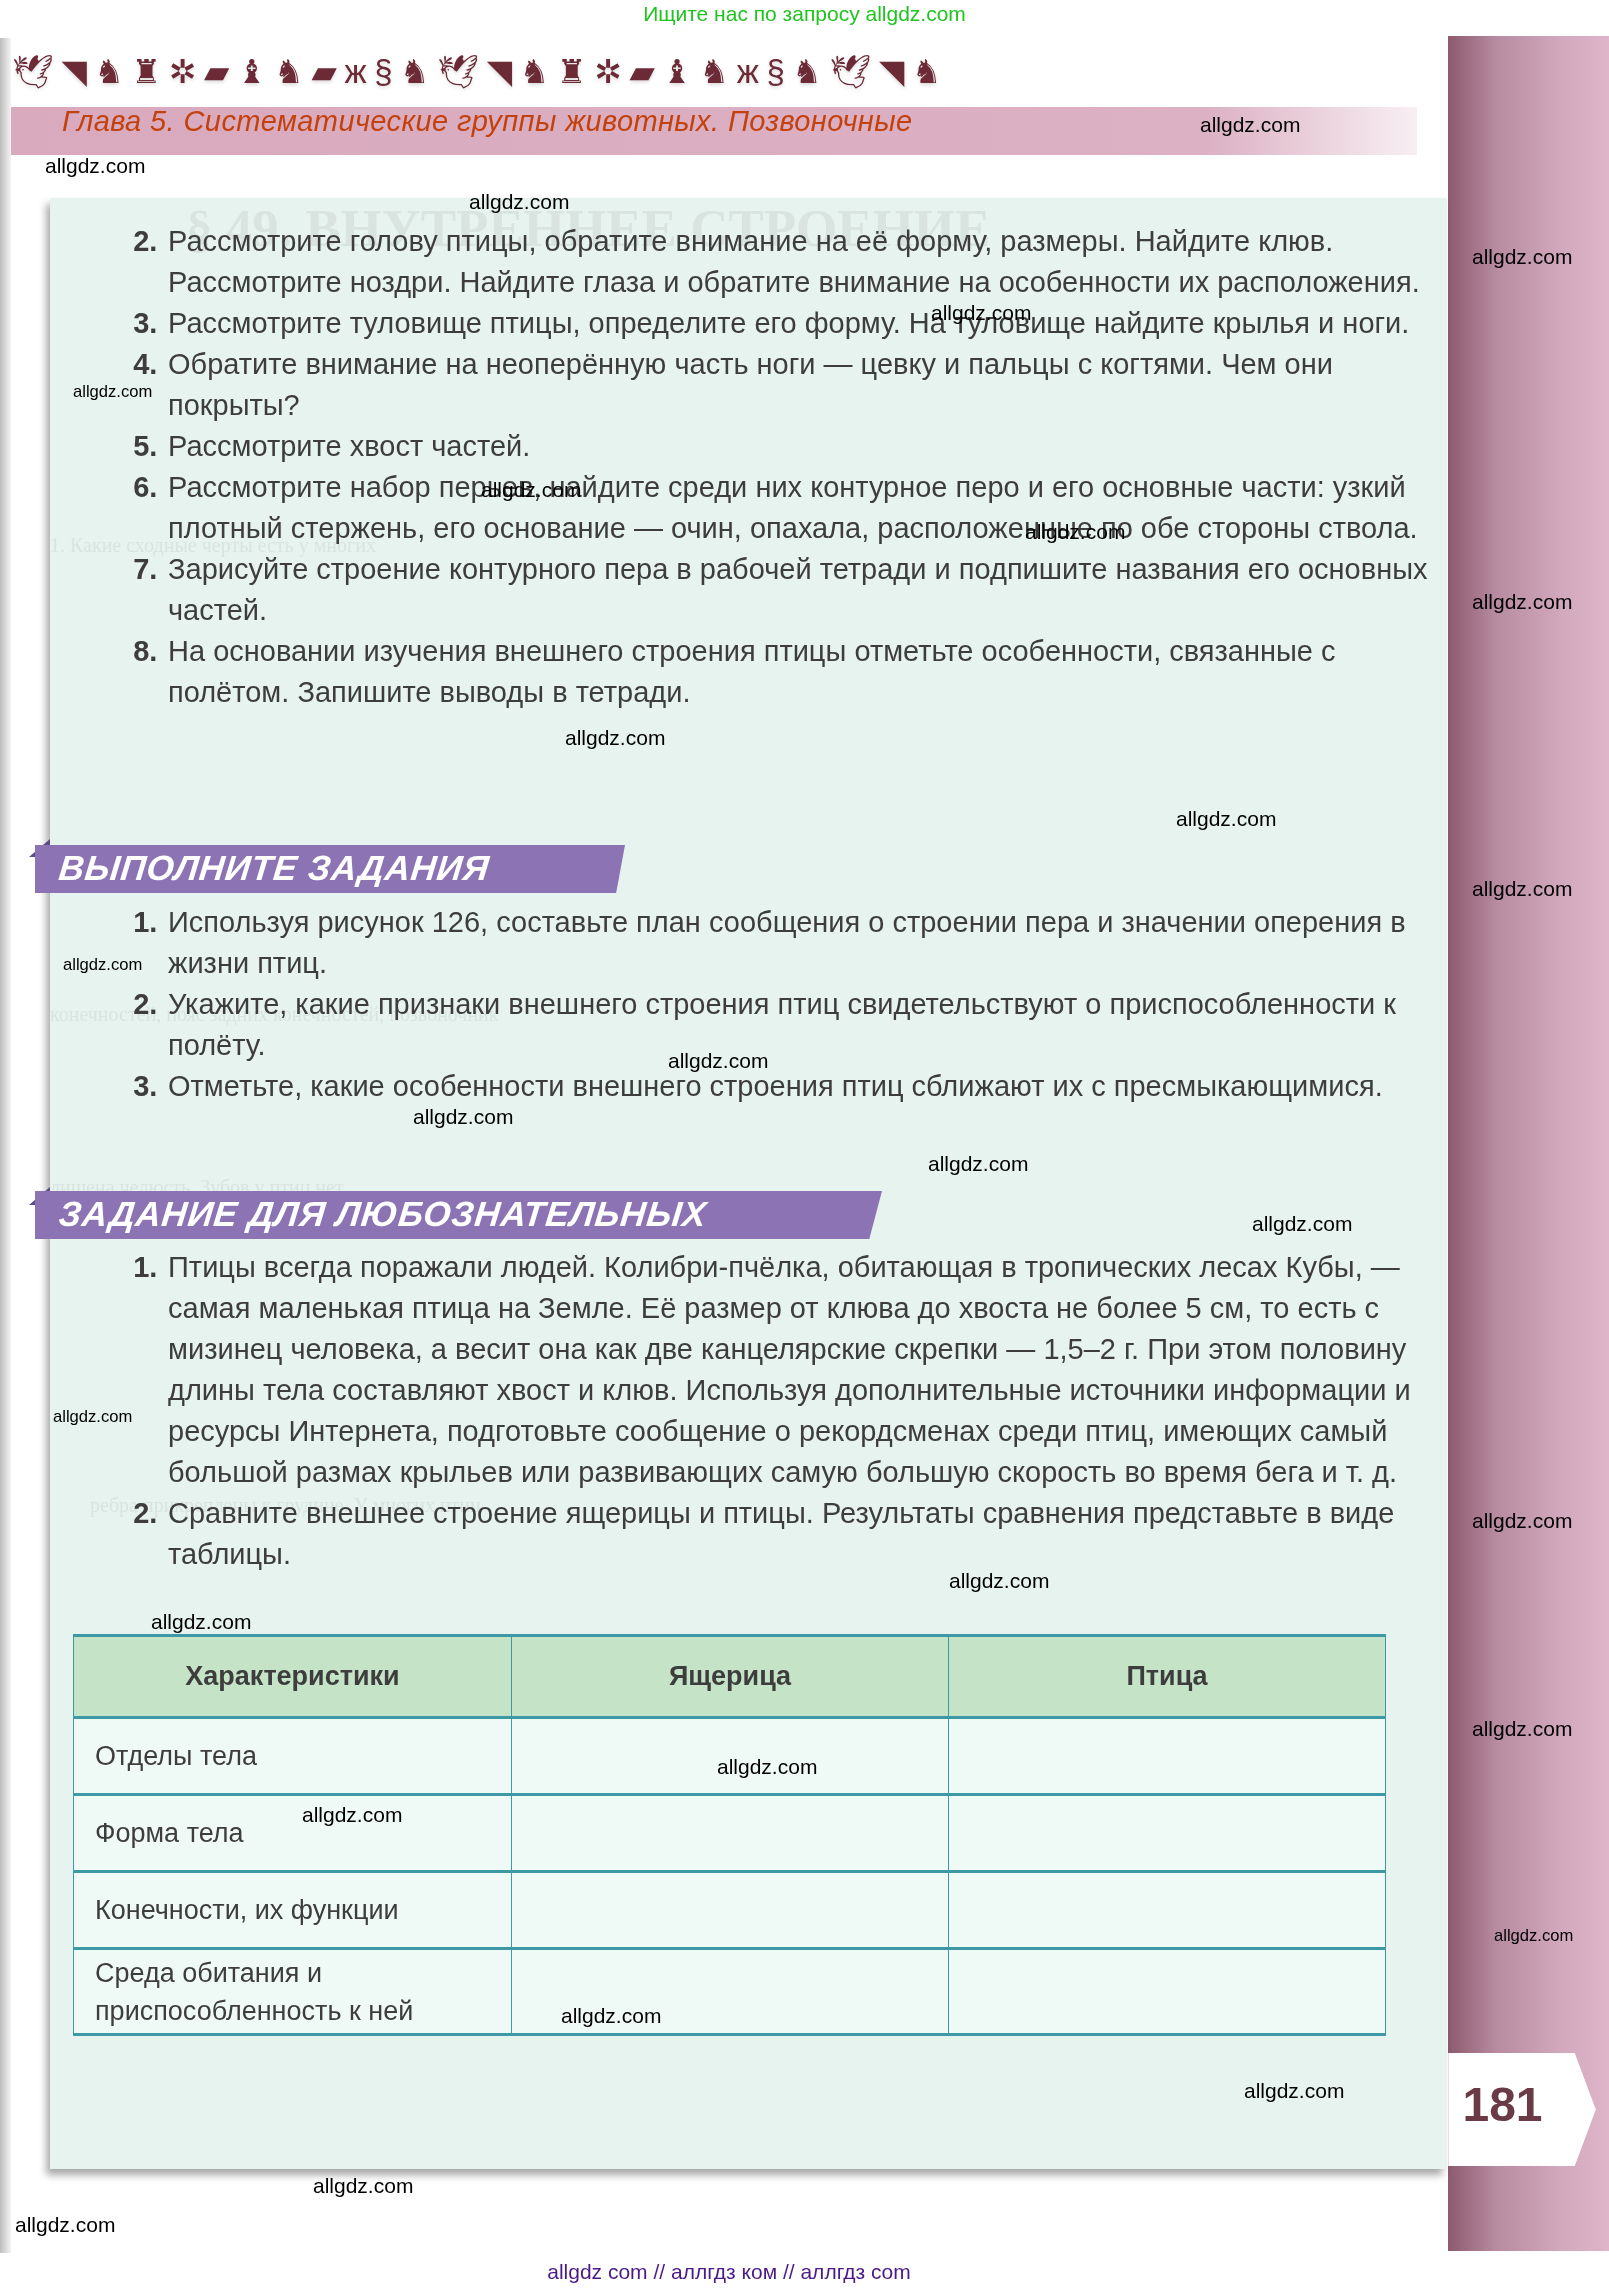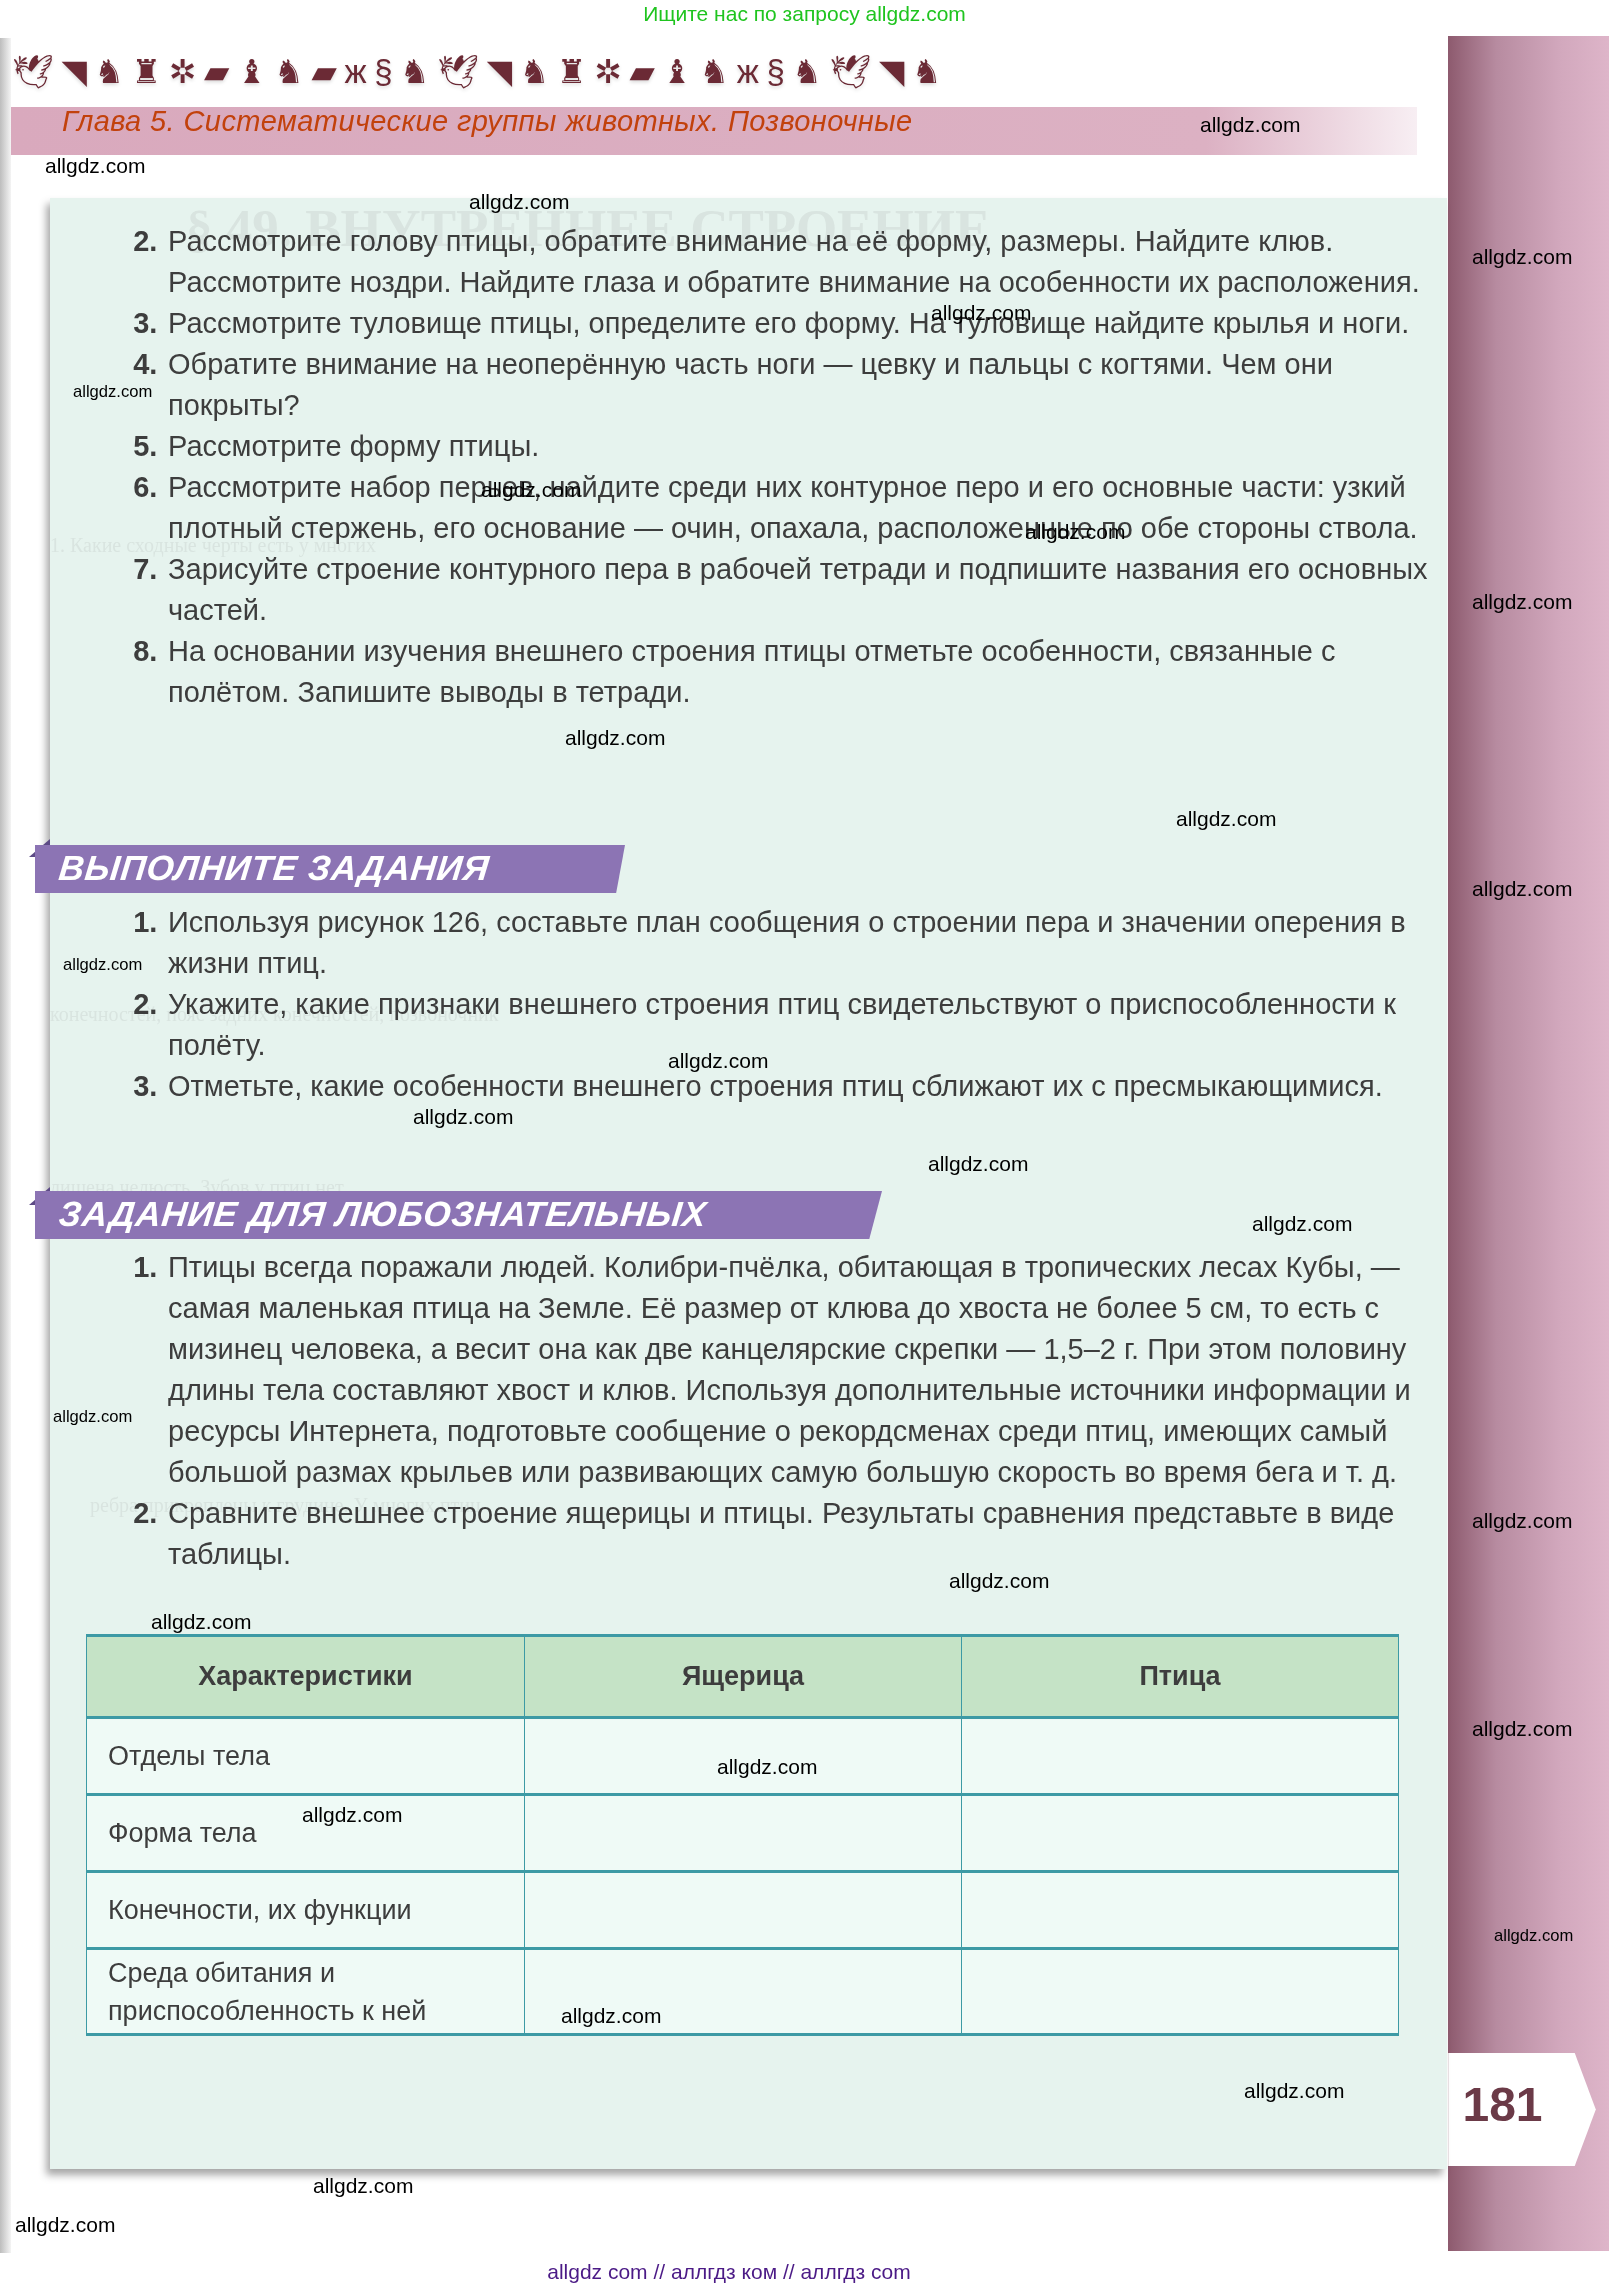--- a/index.html
+++ b/index.html
@@ -39,21 +39,21 @@
   .num { width: 45px; flex: 0 0 45px; font-weight: bold; text-align: right; padding-right: 10.6px; }
   .txt { flex: 1; }
 
   .banner { position: absolute; left: 30px; height: 48px; background: #8c74b4;
     clip-path: polygon(0 0, 100% 0, 98.5% 100%, 0 100%); }
   .banner-fold { position: absolute; left: 30px; width: 21px; height: 18px; background: #5d4a86;
     clip-path: polygon(100% 0, 100% 100%, 0 100%); }
   .banner-text { position: absolute; font-size: 35px; font-weight: bold; font-style: italic;
     color: #ffffff; letter-spacing: 0.8px; transform: skewX(-6deg); }
 
-  table.cmp { position: absolute; top: 1634px; left: 86px; width: 1312px; border-collapse: collapse;
+  table.cmp { position: absolute; top: 1634px; left: 73px; width: 1312px; border-collapse: collapse;
     table-layout: fixed; background: rgba(240,250,247,0.85); }
   table.cmp th, table.cmp td { border: 1.5px solid #3d9aa5; font-size: 27px; color: #3d3d3d; }
   table.cmp tr { border-top: 3.8px solid #3d9aa5; border-bottom: 3.8px solid #3d9aa5; }
   table.cmp th { background: #c5e3c6; height: 82px; font-weight: bold; text-align: center; }
   table.cmp td { height: 77px; padding-left: 21px; font-weight: normal; }
   table.cmp td.blank { padding: 0; }
   table.cmp tr.tall td { height: 86px; line-height: 38px; }
 
   .wm { position: absolute; color: #000000; font-size: 21px; font-family: "Liberation Sans", sans-serif; white-space: nowrap; }
   .bottom-wm { position: absolute; top: 2260px; left: 0; width: 1458px; text-align: center;
@@ -121,21 +121,21 @@
     <div class="item">
       <span class="num">3.</span>
       <span class="txt">Рассмотрите туловище птицы, определите его форму. На туловище найдите крылья и ноги.</span>
     </div>
     <div class="item">
       <span class="num">4.</span>
       <span class="txt">Обратите внимание на неоперённую часть ноги — цевку и пальцы с когтями. Чем они покрыты?</span>
     </div>
     <div class="item">
       <span class="num">5.</span>
-      <span class="txt">Рассмотрите форму птицы.</span>
+      <span class="txt">Рассмотрите хвост частей.</span>
     </div>
     <div class="item">
       <span class="num">6.</span>
       <span class="txt">Рассмотрите набор перьев, найдите среди них контурное перо и его основные части: узкий плотный стержень, его основание — очин, опахала, расположенные по обе стороны ствола.</span>
     </div>
     <div class="item">
       <span class="num">7.</span>
       <span class="txt">Зарисуйте строение контурного пера в рабочей тетради и подпишите названия его основных частей.</span>
     </div>
     <div class="item">

